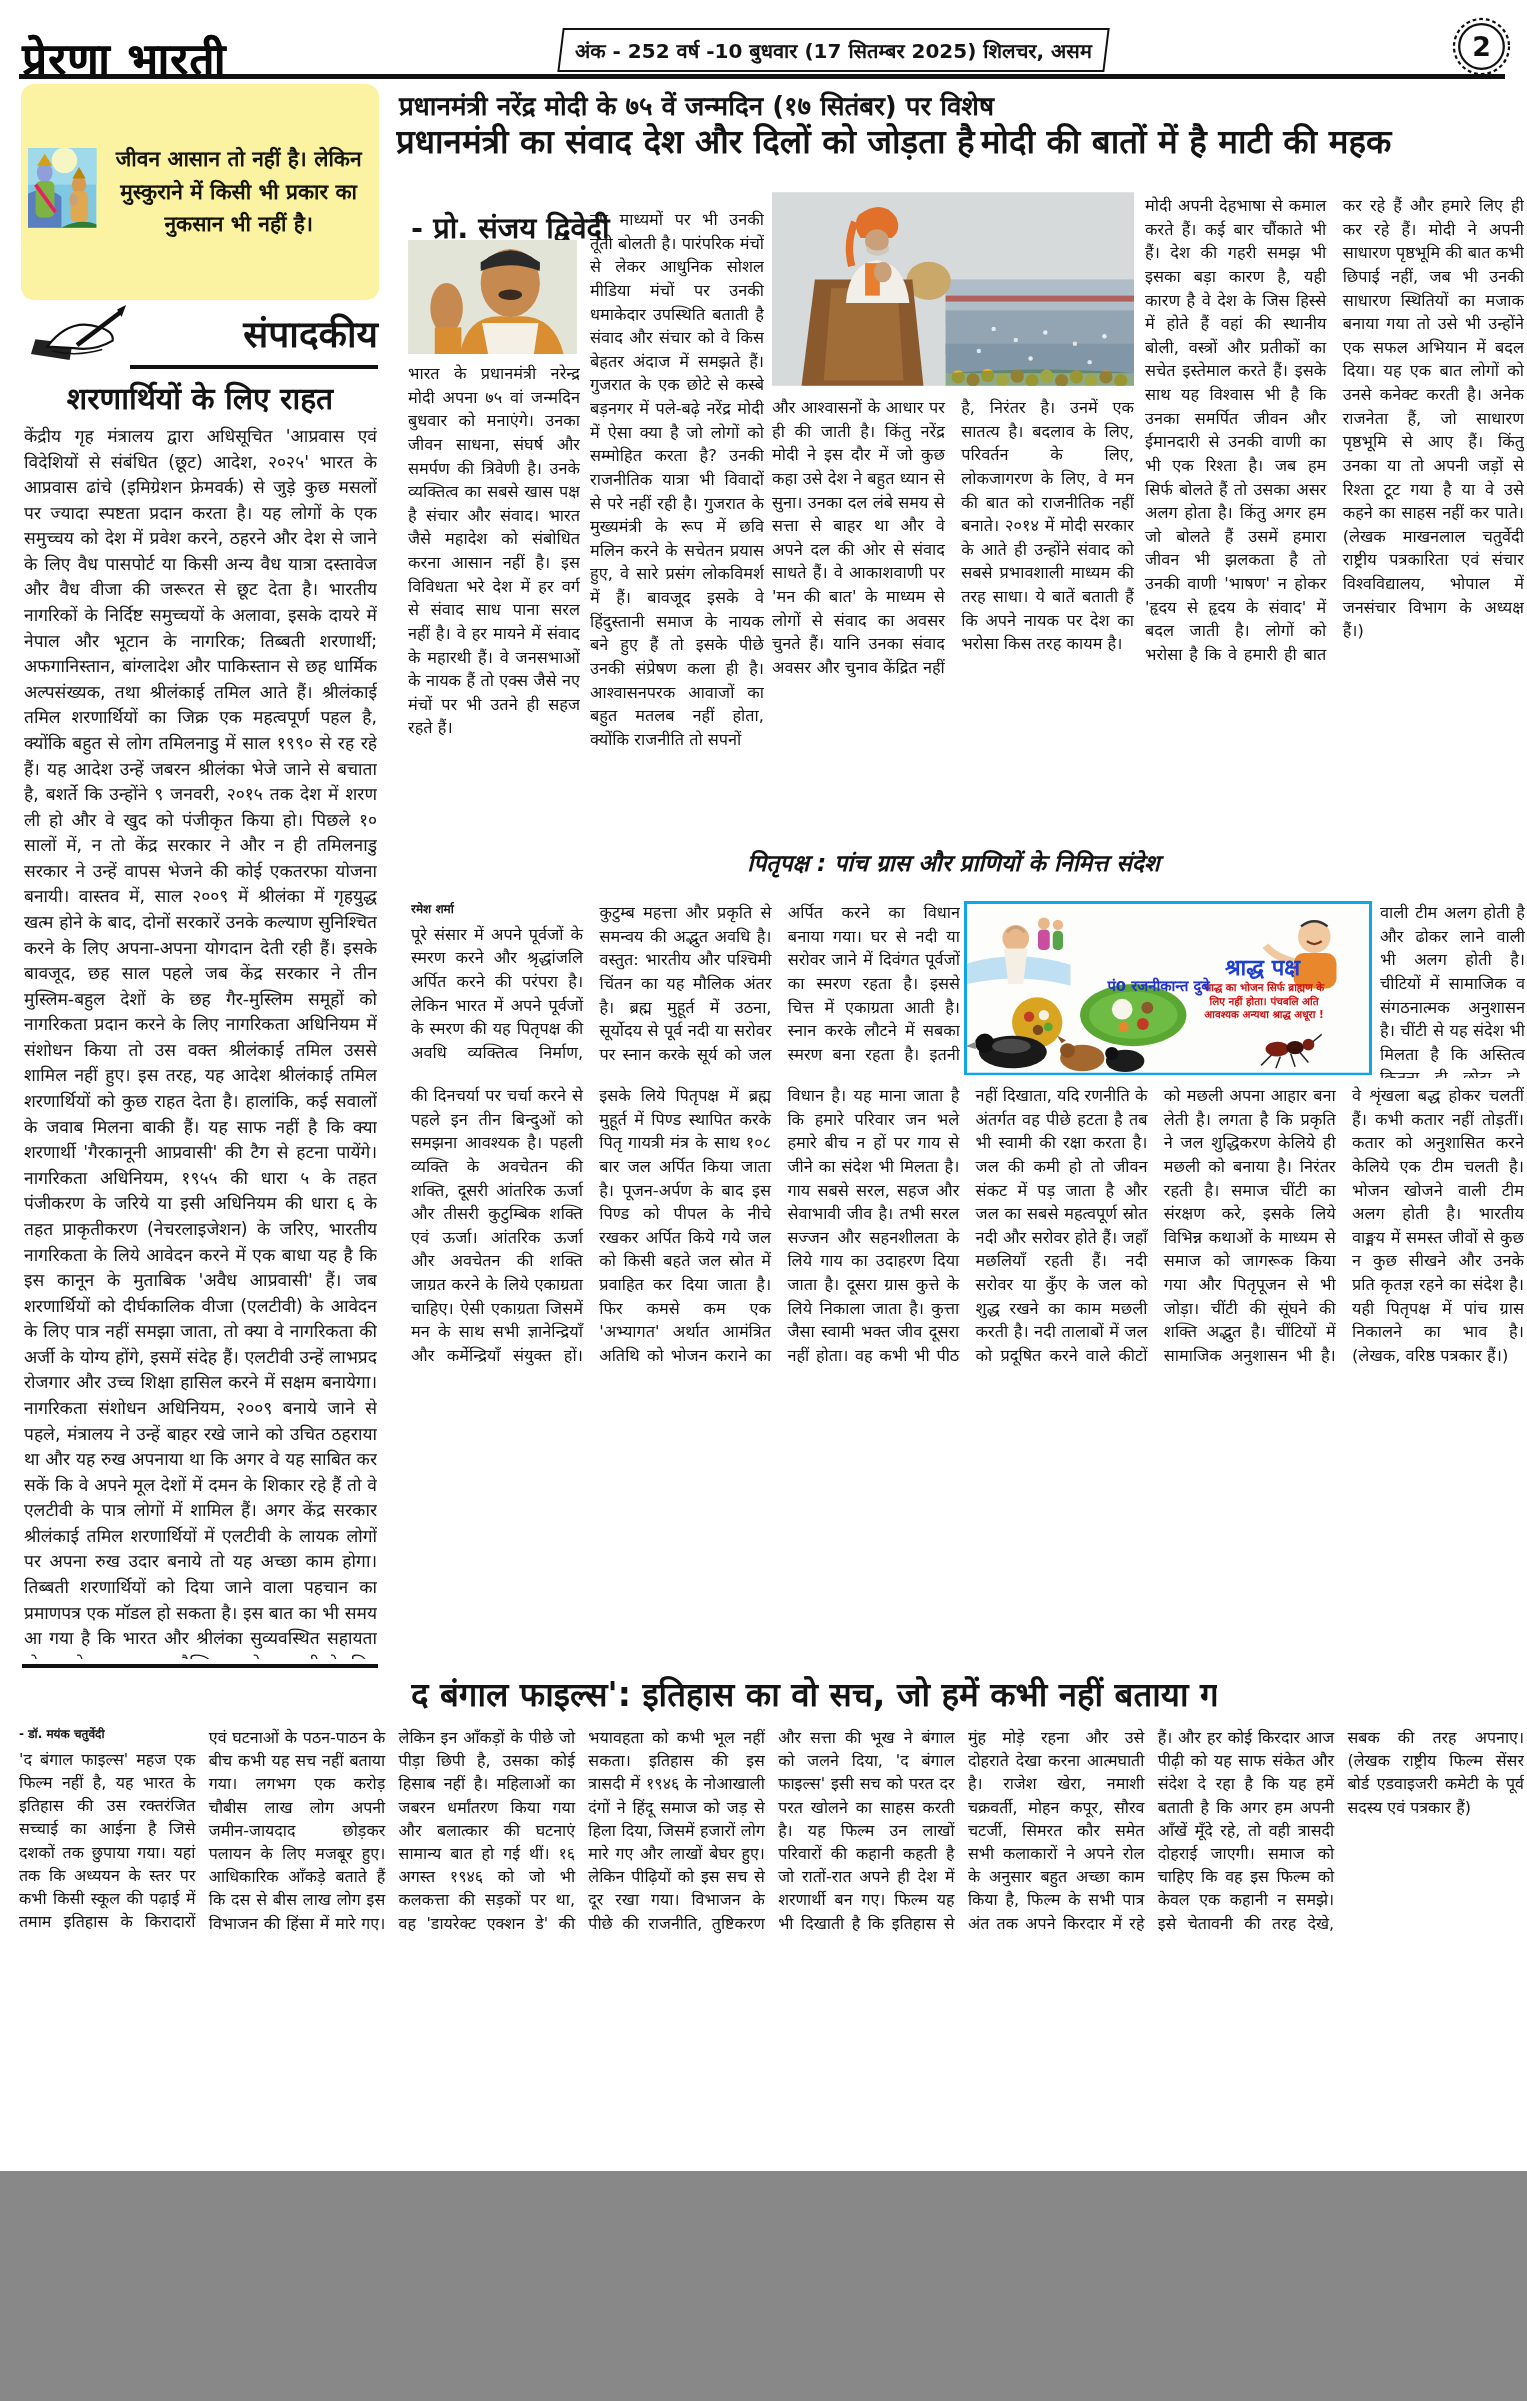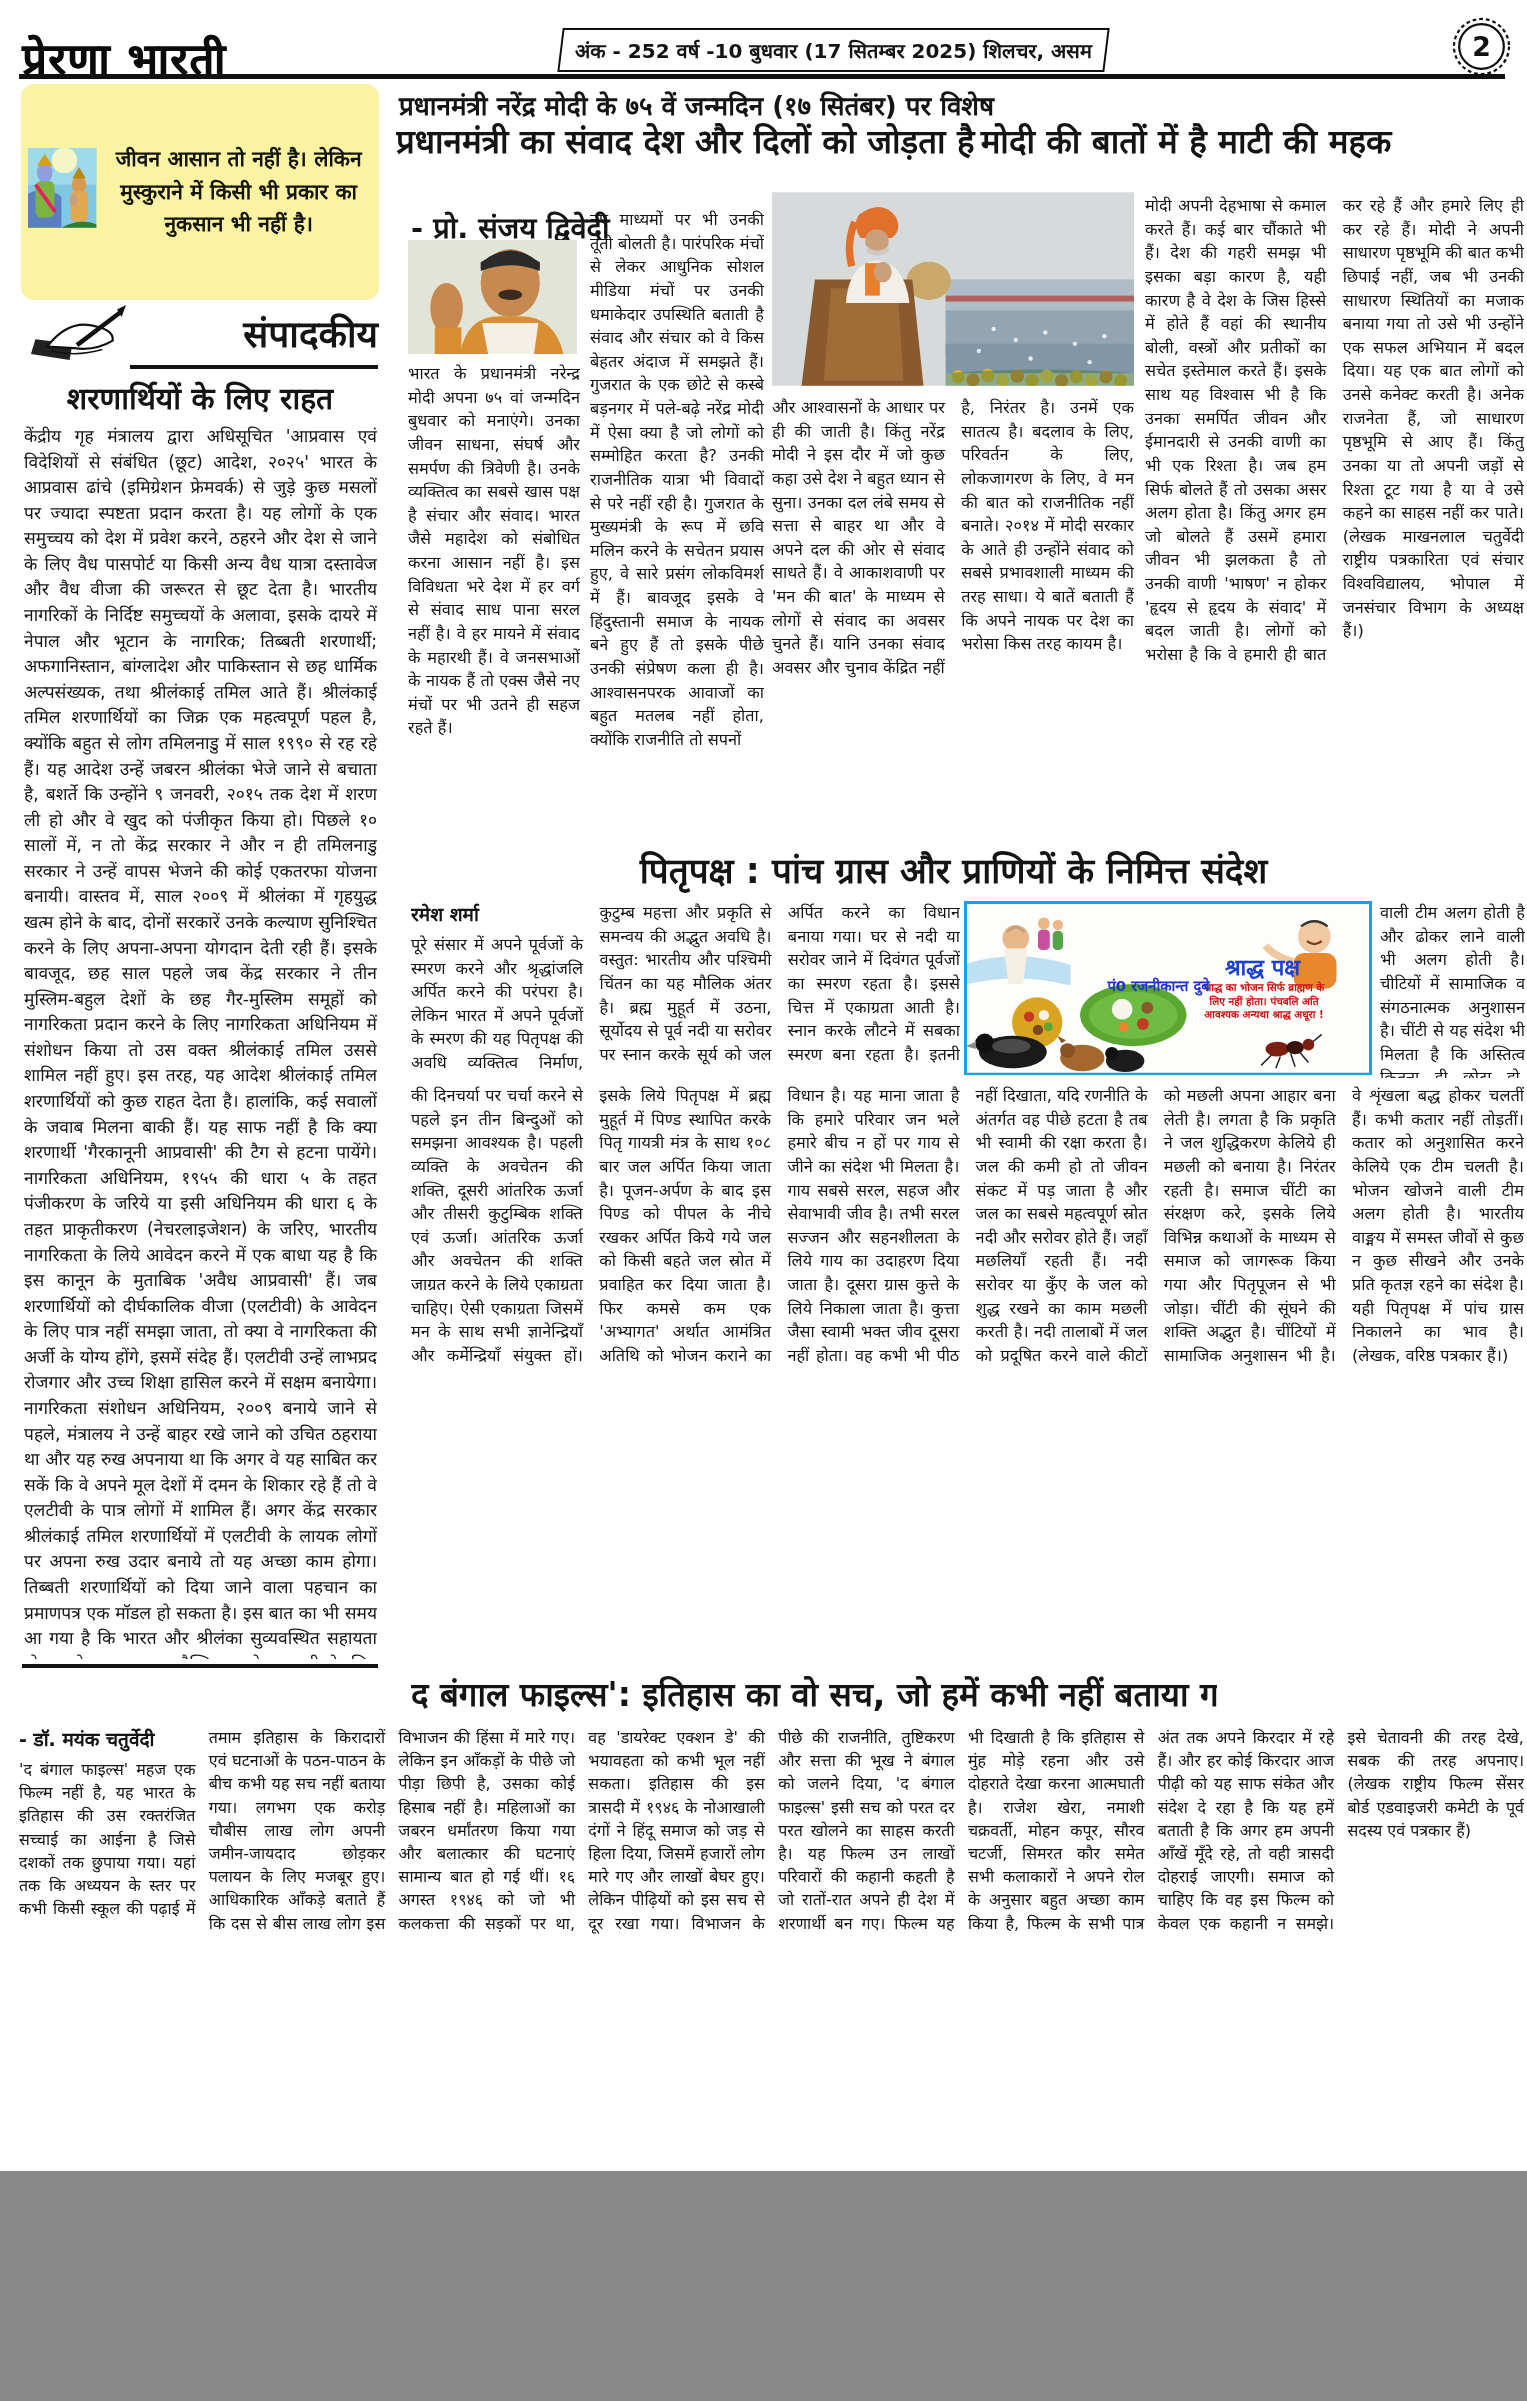--- a/index.html
+++ b/index.html
@@ -17,27 +17,27 @@
   .quote-box{background:#FBF3A2;display:flex;gap:9px;padding:7.4px;box-sizing:border-box;border-radius:13px;}
   .quote-text{font-size:21px;font-weight:700;line-height:1.55;color:#15150f;
               text-align:center;align-self:center;}
   .ed-header{display:flex;align-items:center;gap:7.4px;justify-content:space-between;}
   .ed-label{font-size:37px;font-weight:900;}
   .rule{background:#111;}
   .ed-headline{font-size:30px;font-weight:900;text-align:center;}
   .kicker{font-size:26px;font-weight:700;}
   .main-headline{font-size:33px;font-weight:900;white-space:nowrap;display:flex;gap:6px;overflow:hidden;}
   .byline{font-size:29px;font-weight:800;}
-  .sec-headline{font-size:35px;font-weight:900;text-align:center;white-space:nowrap;overflow:hidden;}
+  .sec-headline{font-size:23px;font-weight:900;text-align:center;white-space:nowrap;overflow:hidden;font-style:italic;}
   .bengal-headline{font-size:33px;font-weight:900;white-space:nowrap;overflow:hidden;}
   .cols2{column-count:2;column-gap:16.3px;}
   .cols3{column-count:3;column-gap:16.3px;}
   .cols6{column-count:6;column-gap:16.3px;}
   .cols8{column-count:8;column-gap:13.3px;}
-  .inline-byline{font-weight:800;font-size:19px;display:block;margin-bottom:4.4px;}
+  .inline-byline{font-weight:800;font-size:12px;display:block;margin-bottom:4.4px;}
   .img-frame{border:3px solid #0ea5e9;box-sizing:border-box;background:#fdfdfb;}
   svg{display:block;}
 </style>
 </head>
 <body>
 
 <div class="page">
 
   <div class="abs masthead" style="left:22px;top:28px;">प्रेरणा भारती</div>
   <div class="abs header-rule" style="left:19px;top:74px;width:1486px;height:5.2px;"></div>

